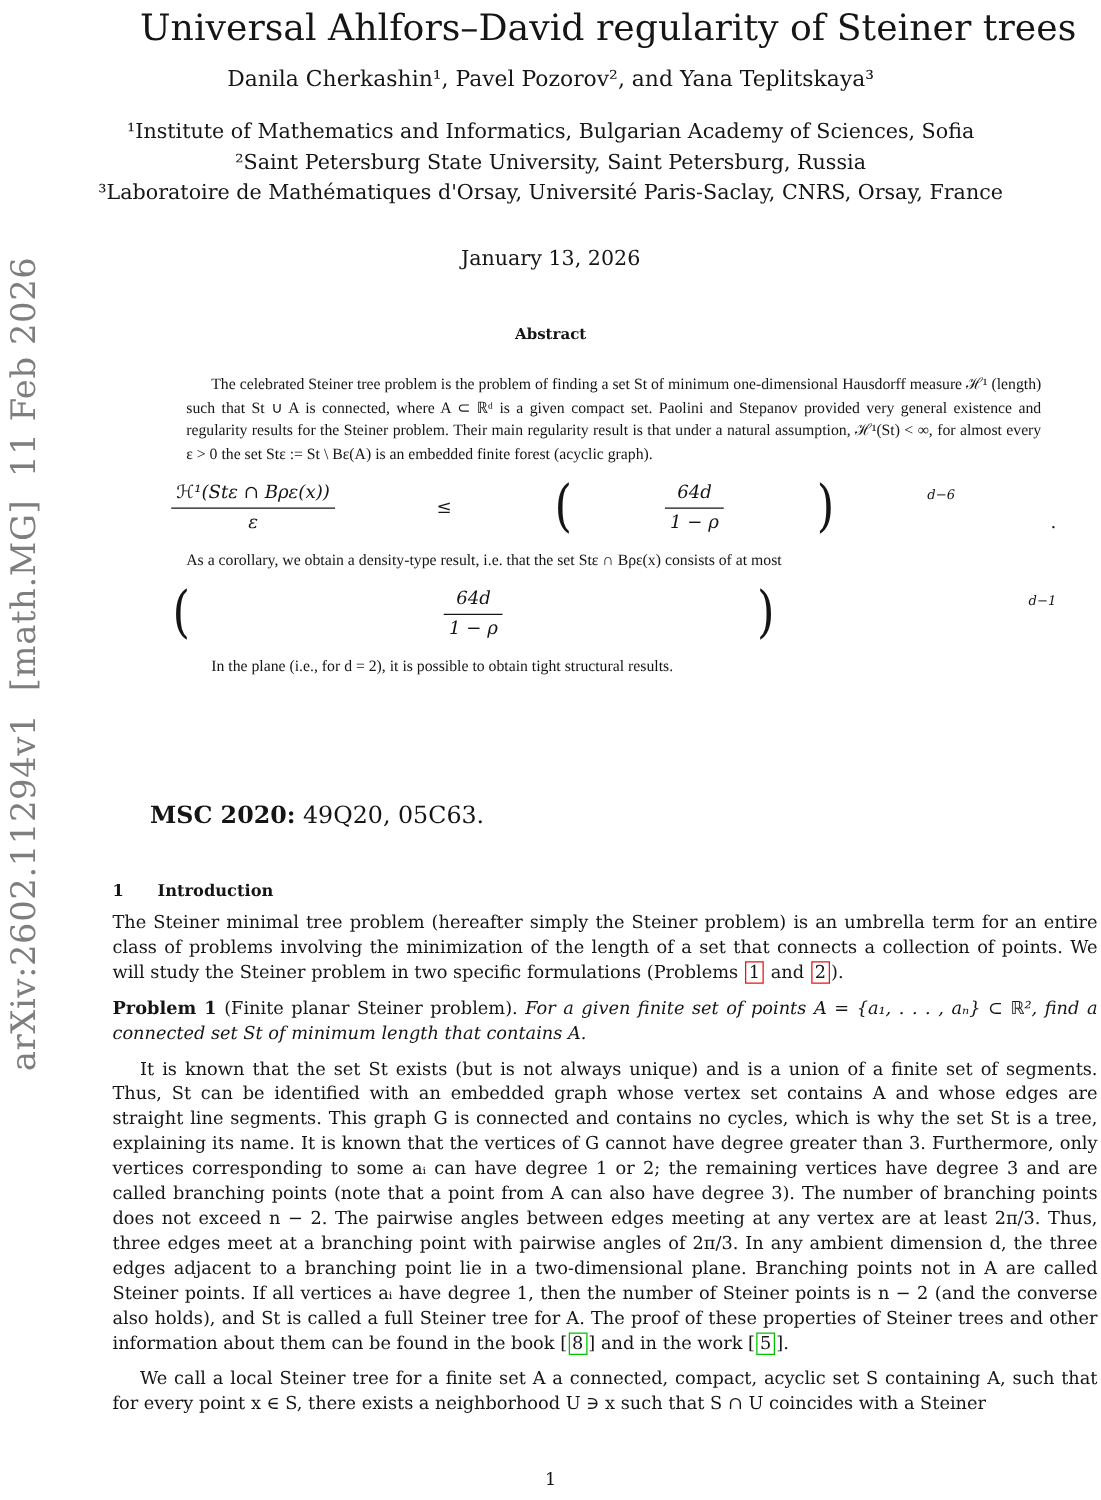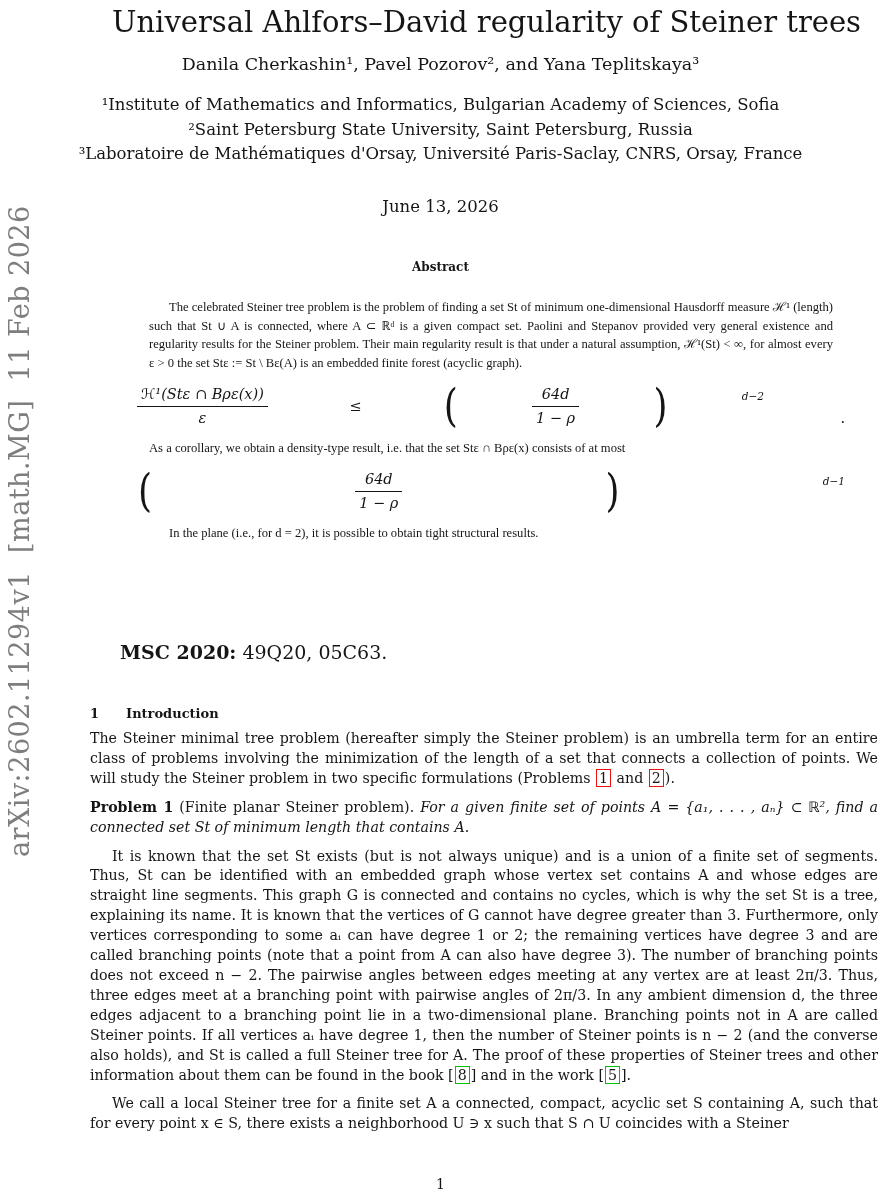--- a/index.html
+++ b/index.html
@@ -50,40 +50,40 @@
 
   <div class="watermark">arXiv:2602.11294v1  [math.MG]  11 Feb 2026</div>
 
   <div class="centerline title">Universal Ahlfors–David regularity of Steiner trees</div>
   <div class="centerline authors">Danila Cherkashin¹, Pavel Pozorov², and Yana Teplitskaya³</div>
   <div class="centerline affils">
     <div>¹Institute of Mathematics and Informatics, Bulgarian Academy of Sciences, Sofia</div>
     <div>²Saint Petersburg State University, Saint Petersburg, Russia</div>
     <div>³Laboratoire de Mathématiques d'Orsay, Université Paris-Saclay, CNRS, Orsay, France</div>
   </div>
-  <div class="centerline date">June 13, 2026</div>
+  <div class="centerline date">January 13, 2026</div>
 
   <div class="centerline abs-head">Abstract</div>
 
   <div class="abstract">
     <p class="ind">The celebrated Steiner tree problem is the problem of finding a set St of minimum one-dimensional Hausdorff measure ℋ¹ (length) such that St ∪ A is connected, where A ⊂ ℝᵈ is a given compact set. Paolini and Stepanov provided very general existence and regularity results for the Steiner problem. Their main regularity result is that under a natural assumption, ℋ¹(St) &lt; ∞, for almost every ε &gt; 0 the set Stε := St \ Bε(A) is an embedded finite forest (acyclic graph).</p>
 
     <div class="formula">
       <span class="frac">
         <span class="num">ℋ¹(Stε ∩ Bρε(x))</span>
         <span class="den">ε</span>
       </span>
       <span class="rel">≤</span>
       <span class="bigparen">(</span>
       <span class="frac">
         <span class="num">64d</span>
         <span class="den">1 − ρ</span>
       </span>
       <span class="bigparen">)</span>
-      <span class="exp">d−2</span>
+      <span class="exp">d−6</span>
       <span class="fper">.</span>
     </div>
 
     <p>As a corollary, we obtain a density-type result, i.e. that the set Stε ∩ Bρε(x) consists of at most</p>
 
     <div class="formula">
       <span class="bigparen">(</span>
       <span class="frac">
         <span class="num">64d</span>
         <span class="den">1 − ρ</span>

